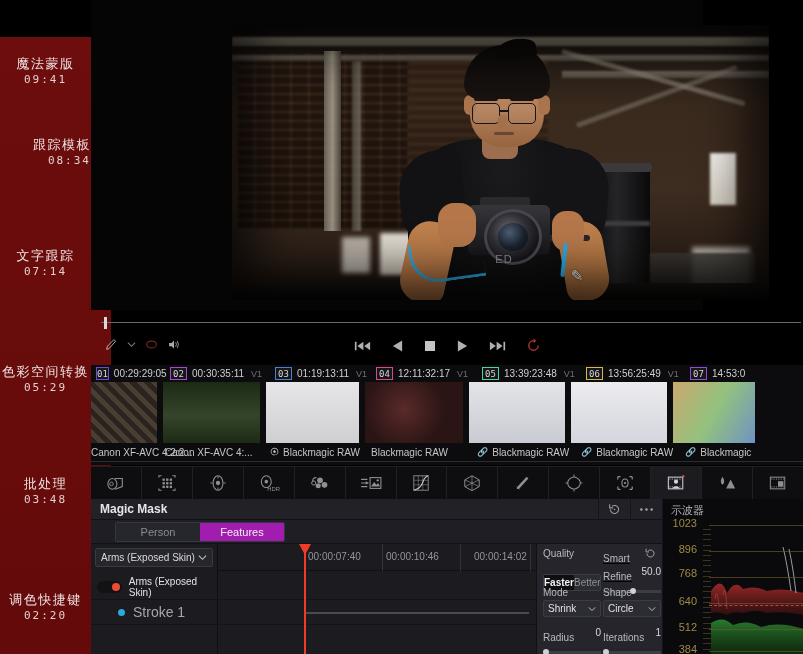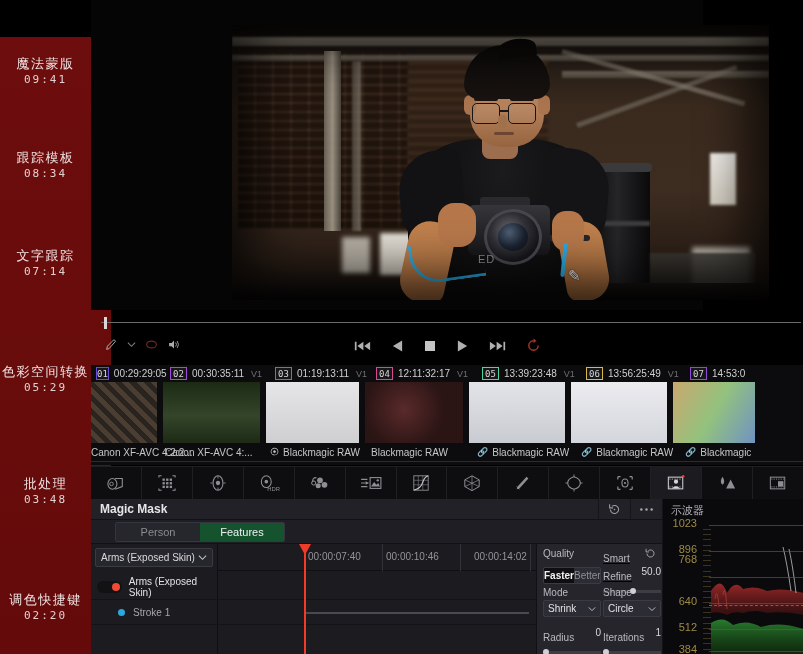--- a/index.html
+++ b/index.html
@@ -28,20 +28,21 @@
   }
   .chapter .ch-time {
     font-size: 11px; letter-spacing: 2px; color: #e3cfcf; line-height: 16px;
     font-family: "DejaVu Sans Mono", monospace;
   }
 
   
   #viewer-area {
     position: absolute; left: 91px; top: 0; width: 612px; height: 310px;
     background: #050505;
+    text-align: center;
   }
   #viewer-frame {
     position: absolute; left: 141px; top: 25px; width: 537px; height: 275px;
     background: #111; overflow: hidden;
   }
   
   .sc { position: absolute; }
   #bg-wall {
     left:0; top:0; width:537px; height:275px;
     background:
@@ -200,59 +201,59 @@
   }
   #mm-title { margin-left:9px; font-size:12px; color:#e6e6e8; font-weight:bold; }
   #mm-title-icons { position:absolute; right:0; top:0; height:21px; display:flex; align-items:center;}
   .mm-ti { width:32px; height:21px; display:flex; align-items:center; justify-content:center; color:#9b9ba2; border-left:1px solid #161619;}
   #mm-tabs-row {
     position:absolute; left:0; top:21px; width:571px; height:24px; background:#1e1e24;
     display:flex; align-items:center; border-bottom:1px solid #121216;
   }
   .mm-seg { display:flex; margin-left:24px; border:1px solid #36363e; border-radius:2px; overflow:hidden;}
   .mm-seg div { width:84px; height:18px; display:flex; align-items:center; justify-content:center; font-size:11px; color:#8b8b92; background:#26262d;}
-  .mm-seg div.on { background:#14532d; color:#f0f0f2; }
+  .mm-seg div.on { background:#a21caf; color:#f0f0f2; }
   #mm-transport { position:absolute; left:200px; top:21px; height:24px; display:flex; align-items:center; gap:14px; color:#c6c6cc;}
   #mm-tools { position:absolute; right:6px; top:21px; height:24px; display:flex; align-items:center; gap:11px; color:#c8c8ce;}
   .mm-sep { width:1px; height:14px; background:#3a3a42; }
 
   
   #mm-body { position:absolute; left:0; top:45px; width:571px; height:110px; }
   #mm-list { position:absolute; left:0; top:0; width:127px; height:110px; background:#1b1b20; border-right:1px solid #0f0f12;}
   #mm-dd {
     position:absolute; left:4px; top:4px; width:118px; height:19px; background:#26262d;
     border:1px solid #3a3a43; border-radius:2px; display:flex; align-items:center; padding:0 5px;
   }
   #mm-dd-label { font-size:10px; color:#d9d9dd; flex:1; white-space:nowrap; overflow:hidden;}
   #mm-row-1 { position:absolute; left:0; top:30px; width:127px; height:26px; display:flex; align-items:center; border-bottom:1px solid #141418;}
   #mm-toggle { margin-left:6px; width:26px; height:12px; border-radius:6px; background:#121214; position:relative;}
   #mm-toggle i { position:absolute; right:2px; top:2px; width:8px; height:8px; border-radius:50%; background:#ef4a33;}
   #mm-row-1 span { margin-left:7px; font-size:10px; color:#e3e3e6;}
   #mm-row-2 { position:absolute; left:0; top:56px; width:127px; height:25px; display:flex; align-items:center; border-bottom:1px solid #141418;}
   #mm-dot { margin-left:27px; width:7px; height:7px; border-radius:50%; background:#29a9e0;}
-  #mm-row-2 span { margin-left:8px; font-size:10px; color:#a6a6ac;}
+  #mm-row-2 span { margin-left:8px; font-size:14px; color:#a6a6ac;}
 
   #mm-tl { position:absolute; left:127px; top:0; width:318px; height:110px; background:#1b1b20;}
   #mm-ruler { position:absolute; left:0; top:0; width:318px; height:27px; border-bottom:1px solid #101014;}
   .mm-tick { position:absolute; top:0; height:27px; border-left:1px solid #32323a; }
   .mm-tc { position:absolute; top:7px; font-size:10px; color:#94949b; }
   #mm-track-1 { position:absolute; left:0; top:27px; width:318px; height:29px; border-bottom:1px solid #141418;}
   #mm-track-2 { position:absolute; left:0; top:56px; width:318px; height:25px; border-bottom:1px solid #141418;}
   #mm-track-2 .bar { position:absolute; left:87px; top:12px; width:224px; height:2px; background:#4a4a52;}
   #mm-playhead { position:absolute; left:86px; top:0; width:2px; height:110px; background:#ef3b27; z-index:5;}
   #mm-playhead-tri { position:absolute; left:-5px; top:0; width:0; height:0; border-left:6px solid transparent; border-right:6px solid transparent; border-top:11px solid #ef3b27;}
 
   
   #mm-ctrl { position:absolute; left:445px; top:0; width:126px; height:110px; background:#25252b; border-left:1px solid #111115; padding:5px 0 0 0;}
   .ctl-col { position:absolute; width:58px; }
   #col-a { left:6px; }
   #col-b { left:66px; }
   .ctl-lbl { font-size:10px; color:#b9b9c0; }
   .ctl-val { font-size:10px; color:#d8d8dd; float:right;}
-  .seg2 { display:flex; border:1px solid #3b3b44; border-radius:2px; overflow:hidden; margin-top:8px;}
+  .seg2 { display:flex; border:1px solid #3b3b44; border-radius:2px; overflow:hidden; margin-top:15px;}
   .seg2 div { flex:1; height:15px; display:flex; align-items:center; justify-content:center; font-size:10px; color:#8e8e95; background:#2c2c34;}
   .seg2 div.on { background:#0f0f12; color:#f2f2f4; font-weight:bold;}
   .dd2 { height:17px; background:#2c2c34; border:1px solid #3b3b44; border-radius:2px; display:flex; align-items:center; padding:0 4px; margin-top:2px;}
   .dd2 span { font-size:10px; color:#e0e0e4; flex:1;}
   .slider { position:relative; height:3px; margin-top:6px; background:#3d3d46;}
   .slider i { position:absolute; top:-2px; width:6px; height:6px; border-radius:50%; background:#cfcfd5;}
   #mm-reset { position:absolute; right:6px; top:4px; color:#a8a8af;}
 
   
   #scope { position:absolute; left:662px; top:499px; width:141px; height:155px; background:#0a0a0c; border-left:1px solid #141418;}
@@ -266,21 +267,21 @@
 </style>
 </head>
 <body>
 <div id="root">
 
 <div id="chapter-sidebar">
       <div class="chapter" style="top: 18px;">
         <div class="ch-title">魔法蒙版</div>
         <div class="ch-time">09:41</div>
       </div>
-      <div class="chapter" style="top: 112px;">
+      <div class="chapter" style="top: 99px; text-align: right;">
         <div class="ch-title">跟踪模板</div>
         <div class="ch-time">08:34</div>
       </div>
       <div class="chapter" style="top: 210px;">
         <div class="ch-title">文字跟踪</div>
         <div class="ch-time">07:14</div>
       </div>
       <div class="chapter" style="top: 326px;">
         <div class="ch-title">色彩空间转换</div>
         <div class="ch-time">05:29</div>
@@ -829,21 +830,21 @@
       </defs>
       <path d="M48 72 Q58 56 64 74 Q72 60 80 70 Q92 66 104 72 Q118 68 141 74 L141 96 Q118 92 104 94 Q92 90 80 94 Q70 92 64 96 Q56 92 48 94 Z" fill="url(#gRed)"></path>
       <path d="M48 104 Q60 96 70 106 Q84 100 98 108 Q116 102 141 110 L141 135 L48 135 Z" fill="url(#gGrn)"></path>
       <path d="M120 28 Q124 44 128 72 M126 30 Q130 48 133 74" stroke="#c9c9cd" stroke-width="1" fill="none" opacity=".75"></path>
       <path d="M52 80 Q54 66 56 88 M60 76 Q62 62 64 90" stroke="#b8493f" stroke-width="1" fill="none" opacity=".6"></path>
     </svg>
   <div class="sc-lbl" style="top: -2px;">1023</div>
         <div class="sc-grid" style="top: 6px;"></div>
         <div class="sc-lbl" style="top: 24px;">896</div>
         <div class="sc-grid" style="top: 32px;"></div>
-        <div class="sc-lbl" style="top: 34px; margin-left: 24px;">768</div>
+        <div class="sc-lbl" style="top: 48px; margin-left: 24px;">768</div>
         <div class="sc-grid" style="top: 58px;"></div>
         <div class="sc-lbl" style="top: 76px;">640</div>
         <div class="sc-grid" style="top: 84px;"></div>
         <div class="sc-lbl" style="top: 102px;">512</div>
         <div class="sc-grid" style="top: 110px;"></div>
         <div class="sc-lbl" style="top: 124px;">384</div>
         <div class="sc-grid" style="top: 132px;"></div>
         <div class="sc-minor" style="top: 10px;"></div>
         <div class="sc-minor" style="top: 15.2px;"></div>
         <div class="sc-minor" style="top: 20.4px;"></div>

